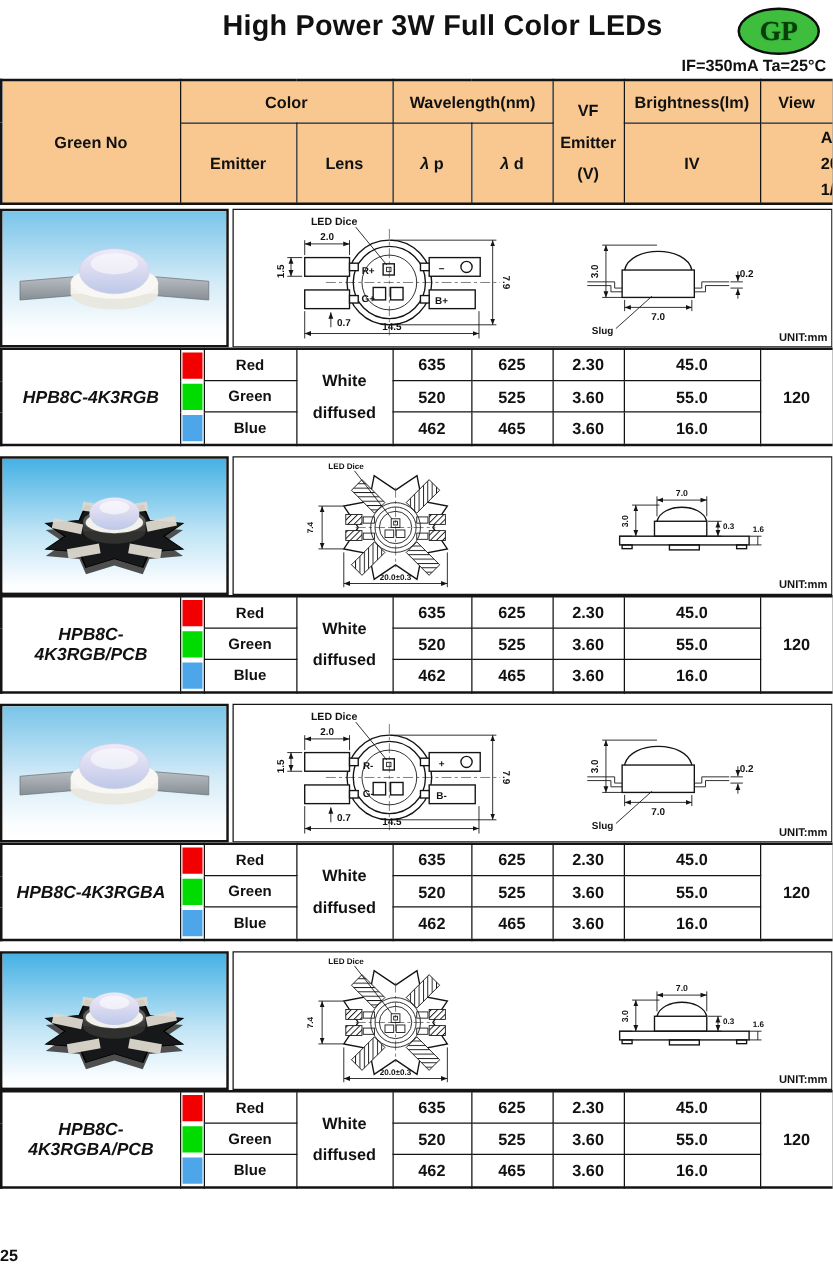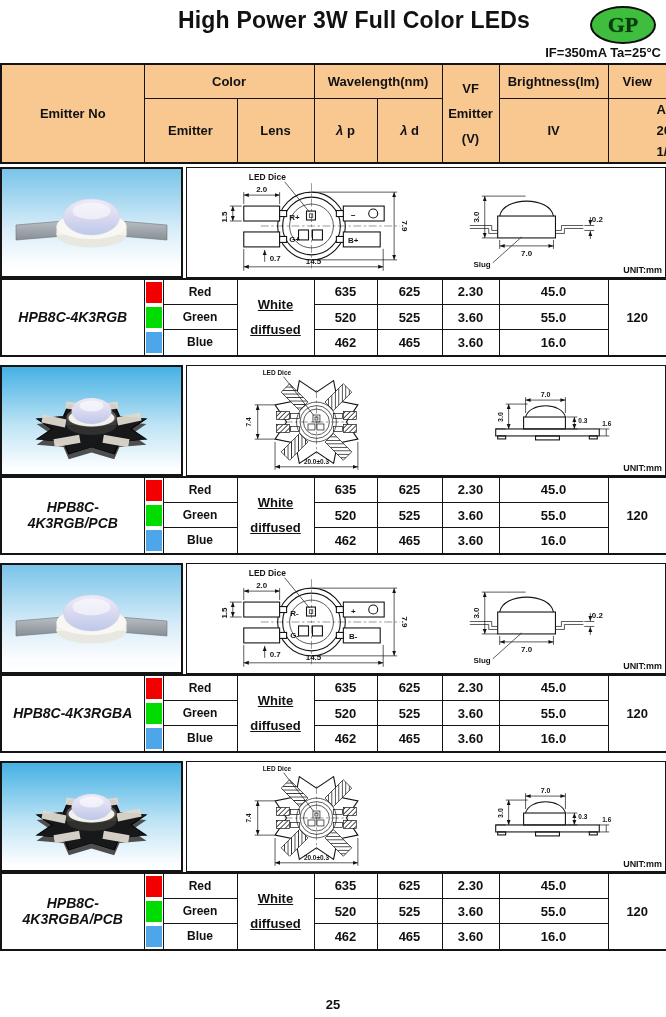--- a/index.html
+++ b/index.html
@@ -26,33 +26,33 @@
   .block{margin-bottom:8px;}
   .imgrow{display:flex;gap:3px;height:111px;}
   .photo{width:183px;height:111px;border:2px solid #151515;box-sizing:border-box;background:#fff;}
   .draw{width:480px;height:111px;border:1.5px solid #151515;box-sizing:border-box;background:#fff;}
   .photo svg,.draw svg{display:block;width:100%;height:100%;}
   table.data{border:2px solid #141414;}
   .data tr{height:25px;}
   .data td{font-weight:bold;font-size:13px;}
   .data td.dev{font-size:14px;font-style:italic;}
   .data td.cname{font-size:12px;}
-  .data td.lens span{display:block;line-height:25px;text-decoration:underline;}
+  .data td.lens span{display:block;line-height:25px;}
   .data td.swatch{border-top:none;border-bottom:none;}
   .swatch div{margin:2px 1px;height:21px;}
   
   svg text{font-family:"Liberation Sans",sans-serif;font-weight:bold;fill:#141414;}
   .t9{font-size:9px}.t85{font-size:8.5px}.t8{font-size:8px}.t7{font-size:7px}.t65{font-size:6.5px}
   svg .s{fill:#fff;stroke:#141414;stroke-width:1.1;}
   svg .sn{fill:none;stroke:#141414;stroke-width:1.1;}
   svg .s2{fill:none;stroke:#141414;stroke-width:.7;}
   svg .cl{stroke:#555;stroke-width:.6;stroke-dasharray:8 2.5 2.5 2.5;fill:none;}
   svg .dim{stroke:#141414;stroke-width:.7;fill:none;}
   svg .hx{fill:url(#hatch);stroke:#141414;stroke-width:.7;}
-  .pageno{margin-top:46px;text-align:center;font-weight:bold;font-size:13px;}
+  .pageno{margin-top:46px;font-weight:bold;font-size:13px;}
 </style>
 </head>
 <body>
 
 <svg width="0" height="0" style="position:absolute" aria-hidden="true">
   <defs>
     <marker id="ae" viewBox="0 0 10 10" refX="9" refY="5" markerWidth="8" markerHeight="8" orient="auto">
       <path d="M0,1.5 L9,5 L0,8.5 z" fill="#141414"></path>
       </marker>
     <marker id="as" viewBox="0 0 10 10" refX="9" refY="5" markerWidth="8" markerHeight="8" orient="auto-start-reverse">
@@ -99,21 +99,21 @@
       <col style="width:93px">
       <col style="width:77px">
       <col style="width:63px">
       <col style="width:65px">
       <col style="width:57px">
       <col style="width:109px">
       <col style="width:59px">
     </colgroup>
   <tbody>
       <tr class="r1">
-    <td rowspan="2">Emitter No</td>
+    <td rowspan="2">Green No</td>
     <td colspan="2">Color</td>
     <td colspan="2">Wavelength(nm)</td>
     <td rowspan="2" class="vfcell">
       <span>VF</span>
       <span>Emitter</span>
       <span>(V)</span>
     </td>
     <td>Brightness(lm)</td>
     <td>View</td>
   </tr>

